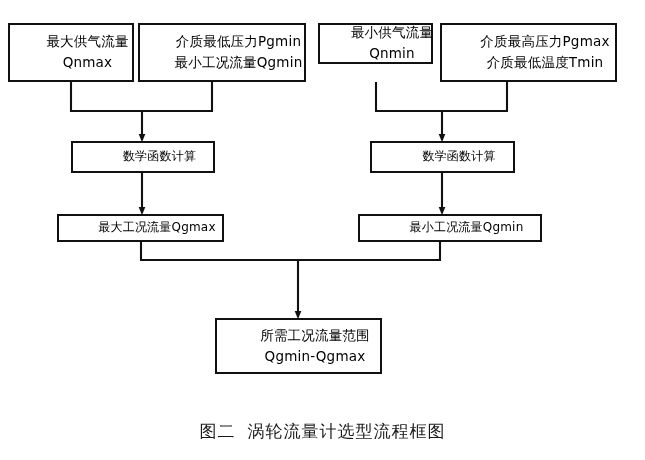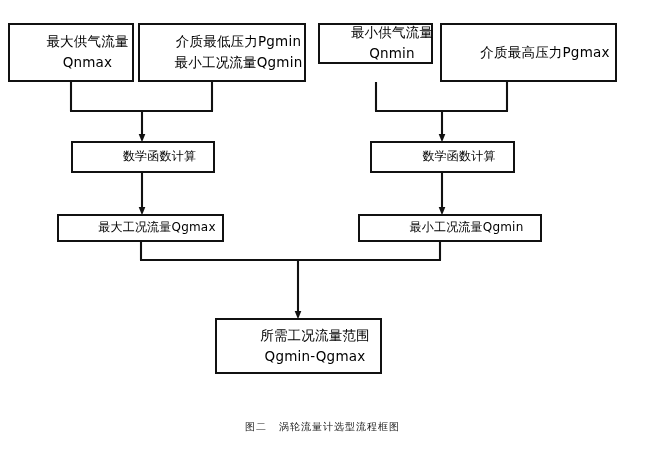--- a/index.html
+++ b/index.html
@@ -46,21 +46,21 @@
   }
   .node-box.single .node-line {
     font-size: 12px;
   }
   .caption {
     position: absolute;
     left: 0;
     top: 420px;
     width: 645px;
     text-align: center;
-    font-size: 10px;
+    font-size: 17px;
     letter-spacing: 1px;
     color: #1a1a1a;
   }
   .caption .cap-num { margin-right: 12px; }
 </style>
 </head>
 <body>
 
 <svg id="flowchart-canvas" viewBox="0 0 645 460" width="645" height="460" xmlns="http://www.w3.org/2000/svg">
   <defs>
@@ -102,20 +102,21 @@
   <span class="node-line sub">最小工况流量Qgmin</span>
 </div>
 
 <div class="node-box" style="left:318px; top:23px; width:115px; height:41px;">
   <span class="node-line">最小供气流量</span>
   <span class="node-line sub">Qnmin</span>
 </div>
 
 <div class="node-box" style="left:440px; top:23px; width:177px; height:59px;">
   <span class="node-line">介质最高压力Pgmax</span>
+  <span class="node-line sub">介质最低温度Tmin</span>
 </div>
 
 <div class="node-box single" style="left:71px; top:141px; width:144px; height:32px;">
   <span class="node-line">数学函数计算</span>
 </div>
 
 <div class="node-box single" style="left:370px; top:141px; width:145px; height:32px;">
   <span class="node-line">数学函数计算</span>
 </div>
 

